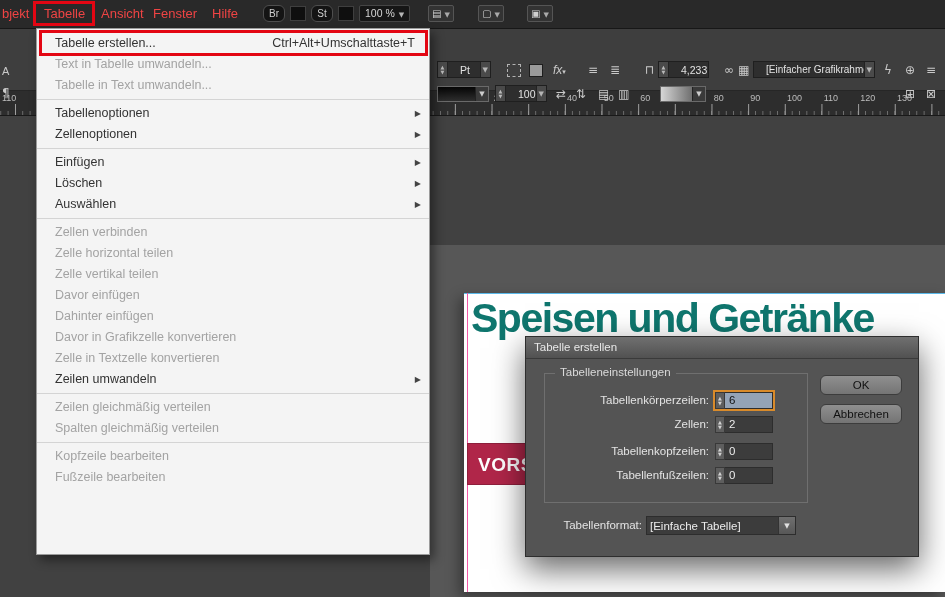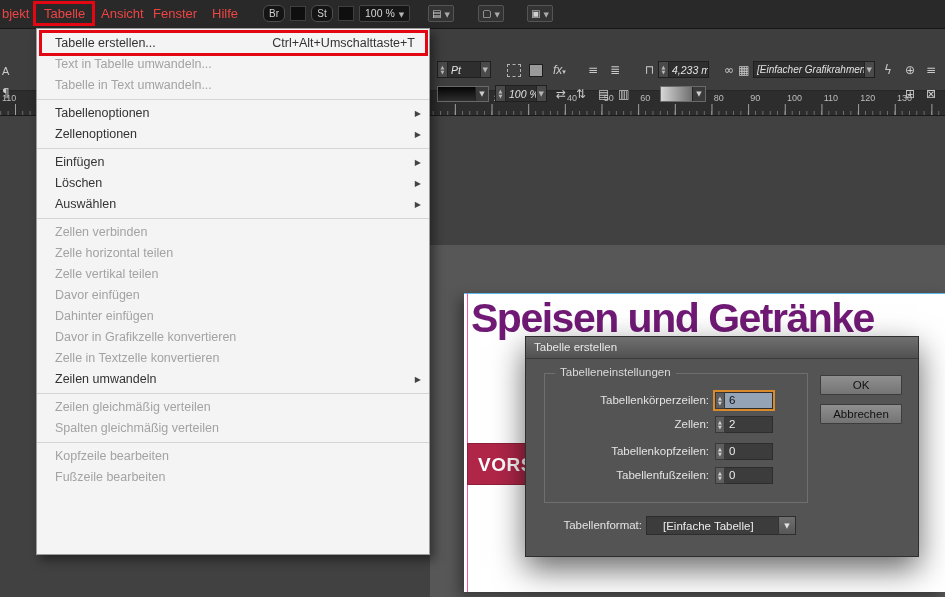--- a/index.html
+++ b/index.html
@@ -20,21 +20,21 @@
               font-size:10px;line-height:15px;padding:0 3px;box-sizing:border-box;white-space:nowrap;}
   .mb-cluster .dd{font-size:7px;color:#aaa;margin-left:3px;}
   #annot-menubar{position:absolute;left:33px;top:1px;width:62px;height:25px;border:3px solid #e30613;box-sizing:border-box;z-index:40;pointer-events:none;}
 
   
   #controlpanel{position:absolute;left:0;top:28px;width:945px;height:62px;background:#3e3e3e;border-bottom:1px solid #262626;z-index:5;}
   .cp-field{position:absolute;height:17px;background:#2e2e2e;border:1px solid #1f1f1f;color:#e2e2e2;font-size:10.5px;
             display:flex;align-items:center;box-sizing:border-box;}
   .cp-step{display:inline-flex;flex-direction:column;justify-content:center;width:9px;font-size:5px;line-height:5px;color:#b9b9b9;
            background:#4a4a4a;height:100%;text-align:center;border-right:1px solid #222;font-family:"DejaVu Sans",sans-serif;}
-  .cp-val{padding:0 3px;white-space:nowrap;overflow:hidden;flex:1;font-style:italic;}
+  .cp-val{padding:0 12px;white-space:nowrap;overflow:hidden;flex:1;}
   .cp-dd{margin-left:auto;padding:0 2px;font-size:7px;color:#b5b5b5;background:#4a4a4a;height:100%;display:flex;align-items:center;
          border-left:1px solid #222;font-family:"DejaVu Sans",sans-serif;}
   .cp-icon{position:absolute;color:#c9c9c9;font-size:12px;line-height:14px;}
   .cp-sq{position:absolute;box-sizing:border-box;}
   .cp-swatch{position:absolute;height:16px;border:1px solid #6a6a6a;box-sizing:border-box;display:flex;}
   .cp-swatch .fillpart{flex:1;}
   .cp-swatch .dd{width:12px;display:flex;align-items:center;justify-content:center;font-size:7px;color:#ccc;background:#3a3a3a;
                  border-left:1px solid #222;font-family:"DejaVu Sans",sans-serif;}
 
   
@@ -46,21 +46,21 @@
     background-repeat:repeat-x;
     background-position:15px bottom,0.3px bottom;}
   .ruler-num{position:absolute;top:3px;font-size:9px;color:#bdbdbd;}
 
   
   #canvas{position:absolute;left:0;top:115px;width:945px;height:482px;background:#414141;}
   #paste-light{position:absolute;left:430px;top:130px;width:515px;height:352px;background:#575757;}
   #page{position:absolute;left:464px;top:178px;width:481px;height:299px;background:#ffffff;box-shadow:-5px 5px 12px rgba(0,0,0,.35);}
   #guide-top{position:absolute;left:0;top:0;width:481px;height:1px;background:#5ab9ea;}
   #guide-left{position:absolute;left:3px;top:0;width:1px;height:299px;background:#f257a5;}
-  #doc-heading{position:absolute;left:7px;top:2px;font-size:41px;font-weight:bold;color:#701a75;letter-spacing:-1.5px;white-space:nowrap;}
+  #doc-heading{position:absolute;left:7px;top:2px;font-size:41px;font-weight:bold;color:#0f766e;letter-spacing:-1.5px;white-space:nowrap;}
   #doc-tag{position:absolute;left:3px;top:150px;width:170px;height:42px;line-height:42px;padding-left:10px;box-sizing:border-box;
            color:#fff;font-weight:bold;font-size:19px;letter-spacing:.5px;background:#b02649;border:1px solid #8e1f3c;}
 
   
   #menu-popup{position:absolute;left:36px;top:28px;width:394px;height:527px;background:#f4f4f4;border:1px solid #9b9b9b;
               box-shadow:4px 5px 10px rgba(0,0,0,.45);box-sizing:border-box;padding-top:4px;z-index:20;}
   .menu-item{position:relative;height:21px;line-height:21px;padding:0 14px 0 18px;font-size:12.5px;color:#333;white-space:nowrap;cursor:default;}
   .menu-item.disabled{color:#a3a3a3;}
   .mi-shortcut{position:absolute;right:14px;}
   .mi-arrow{position:absolute;right:8px;top:0;font-size:8px;color:#444;font-family:"DejaVu Sans",sans-serif;}
@@ -79,25 +79,25 @@
   .spin{position:absolute;left:170px;top:0;height:17px;display:flex;}
   .spin.selected{outline:2px solid #d98b2b;}
   .spin-step{width:10px;background:#5e5e5e;border:1px solid #393939;box-sizing:border-box;display:flex;flex-direction:column;
              align-items:center;justify-content:center;font-size:5px;line-height:5px;color:#d2d2d2;font-family:"DejaVu Sans",sans-serif;}
   .spin-val{width:48px;background:#3c3c3c;border:1px solid #2d2d2d;border-left:none;box-sizing:border-box;color:#ececec;
             font-size:11.5px;line-height:15px;padding-left:4px;}
   .spin.selected .spin-val{background:#94a3b6;color:#101010;}
   #dlg-format-label{position:absolute;left:8px;top:182px;width:108px;text-align:right;font-size:11.5px;color:#e3e3e3;}
   #dlg-format{position:absolute;left:120px;top:179px;width:150px;height:19px;background:#3c3c3c;border:1px solid #2d2d2d;
               box-sizing:border-box;display:flex;align-items:center;}
-  #dlg-format .fmt-val{flex:1;padding-left:16px;font-size:11.5px;color:#ececec;white-space:nowrap;overflow:hidden;}
+  #dlg-format .fmt-val{flex:1;padding-left:3px;font-size:11.5px;color:#ececec;white-space:nowrap;overflow:hidden;}
   #dlg-format .fmt-dd{width:16px;height:100%;background:linear-gradient(#6f6f6f,#575757);border-left:1px solid #333;display:flex;
                       align-items:center;justify-content:center;font-size:7px;color:#e0e0e0;font-family:"DejaVu Sans",sans-serif;}
   .dlg-btn{position:absolute;left:294px;width:82px;height:20px;background:linear-gradient(#8f8f8f,#747474);border:1px solid #3c3c3c;
-           border-radius:1px;box-sizing:border-box;color:#111;font-size:11.5px;text-align:center;line-height:18px;cursor:default;}
+           border-radius:6px;box-sizing:border-box;color:#111;font-size:11.5px;text-align:center;line-height:18px;cursor:default;}
 </style>
 </head>
 <body>
 
 <div id="screen">
 
   <div id="canvas">
     <div id="paste-light"></div>
     <div id="page">
       <div id="guide-top"></div>

